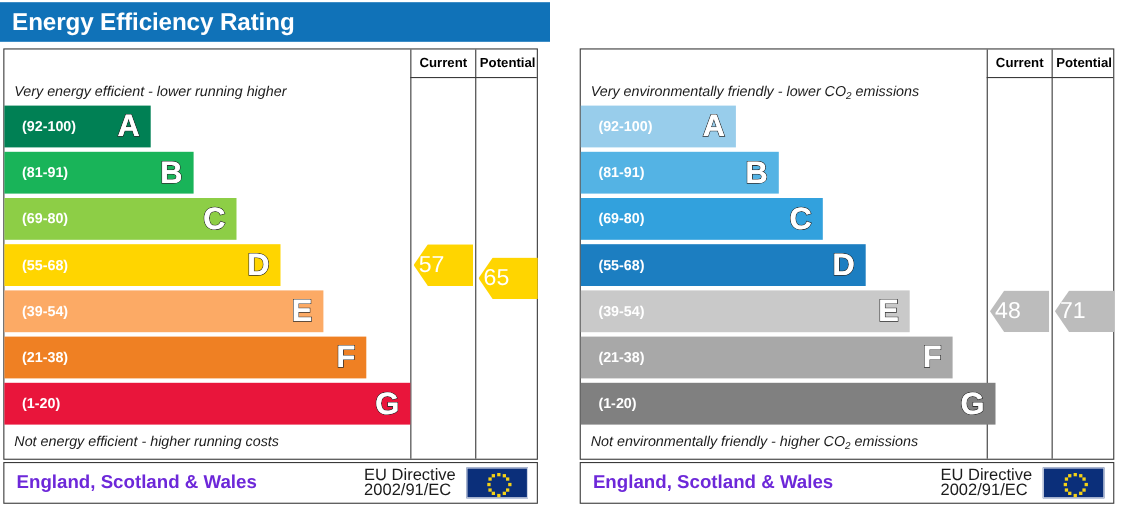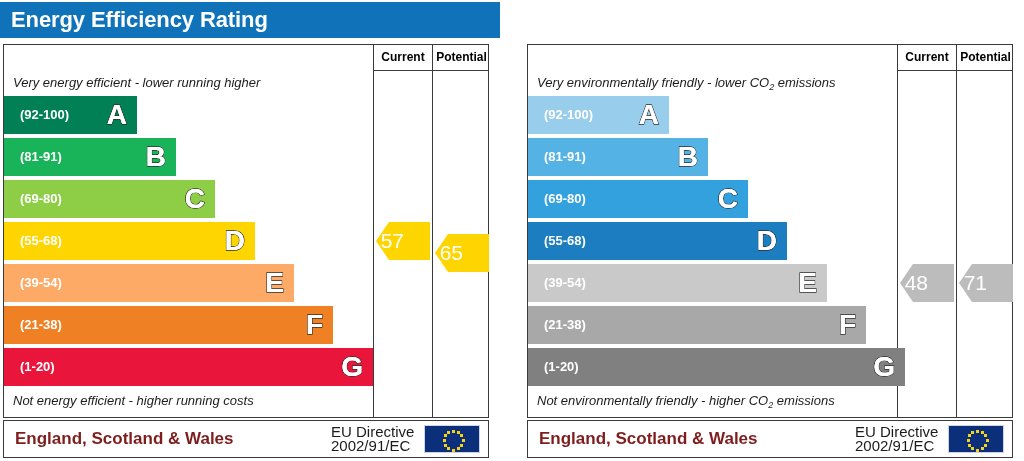--- a/index.html
+++ b/index.html
@@ -153,21 +153,21 @@
     width: 486px; height: 38px;
     border: 1px solid #3a3a3a;
     background: #ffffff;
   }
   .foot-country {
     position: absolute;
     left: 11px; top: 0;
     height: 36px; line-height: 36px;
     font-size: 17px;
     font-weight: bold;
-    color: #7f1d1d;
+    color: #6d28d9;
     white-space: nowrap;
   }
   .foot-directive {
     position: absolute;
     right: 71px; top: 4px;
     width: 86px;
     font-size: 15px;
     color: #1b1b1b;
     line-height: 14px;
     text-align: left;

